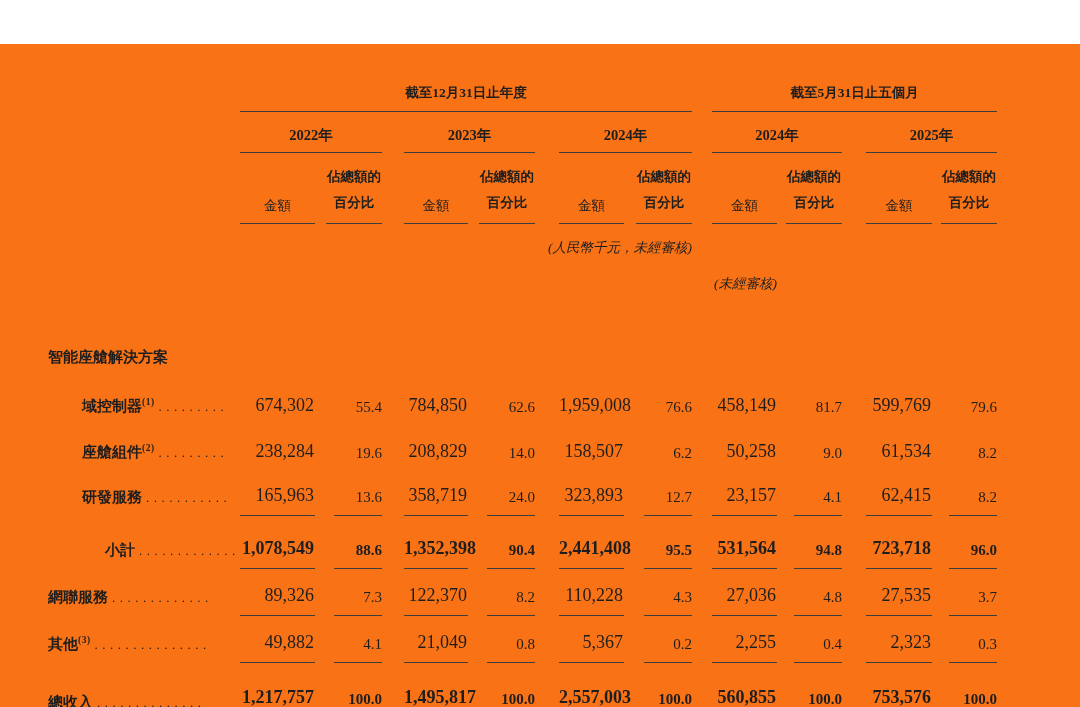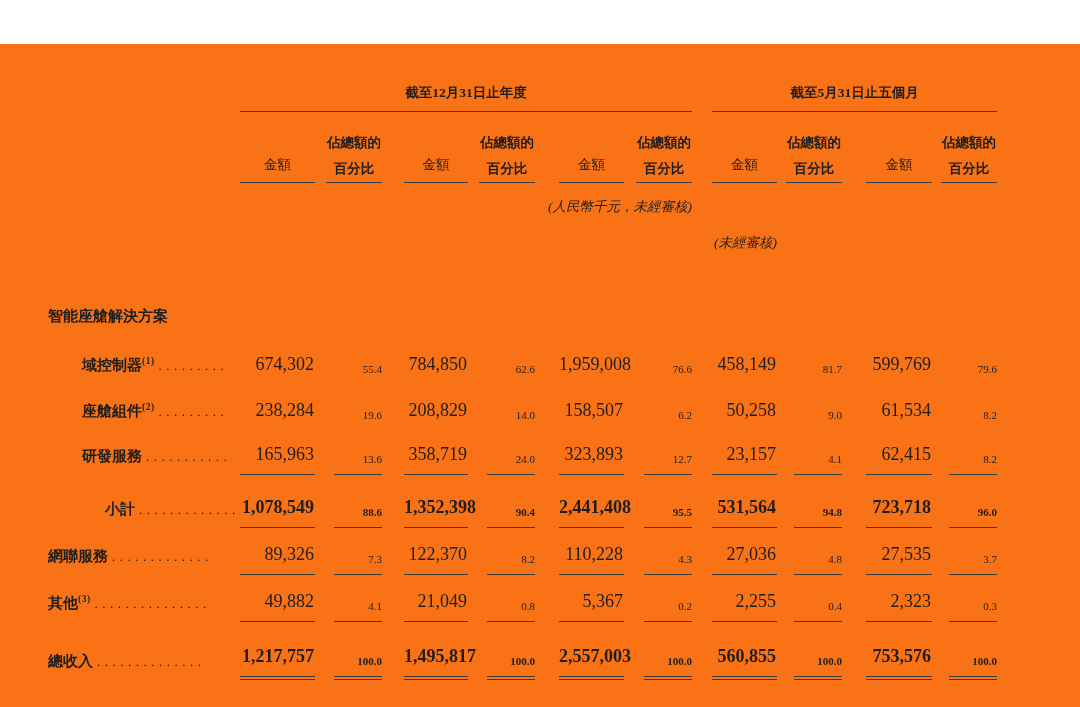--- a/index.html
+++ b/index.html
@@ -10,34 +10,34 @@
 
   
   .h1row { height:47px; }
   .h2row { height:41px; }
   .h3row { height:72px; }
   .noterow { height:36px; }
   .ghead { border-bottom:1px solid #3c3c3c; text-align:center; font-weight:700; font-size:13.5px; padding-bottom:9px; white-space:nowrap; }
   .yhead { border-bottom:1px solid #3c3c3c; text-align:center; font-weight:700; font-size:14.5px; padding-bottom:7px; white-space:nowrap; }
   .hv { text-align:center; font-weight:400; font-size:13.5px; border-bottom:1px solid #3c3c3c; padding-bottom:8px; }
   .pct { text-align:right; }
-  .hp { display:inline-block; width:56px; text-align:center; font-weight:700; font-size:13.5px; border-bottom:1px solid #3c3c3c; line-height:26px; white-space:nowrap; }
+  .hp { display:inline-block; width:56px; text-align:center; font-weight:700; font-size:13.5px; border-bottom:1px solid #3c3c3c; padding-bottom:7px; line-height:26px; white-space:nowrap; }
   .hp div { line-height:26px; }
   .note { font-style:italic; font-size:13.5px; text-align:right; padding-bottom:3px; white-space:nowrap; }
 
   
   .sectrow { height:80px; }
   .sect { font-weight:700; font-size:15.5px; padding-bottom:10px; white-space:nowrap; }
   .lbl { font-size:15px; font-weight:700; white-space:nowrap; overflow:hidden; padding-bottom:9px; }
   .ind1 { padding-left:34px; }
   .ind2 { padding-left:57px; }
   .sup { font-size:9.5px; vertical-align:6px; letter-spacing:0.5px; }
   .dots { font-weight:400; letter-spacing:4.5px; margin-left:4px; font-size:13px; }
   .amt .v { text-align:right; padding-bottom:9px; font-size:18px; padding-right:1px; }
-  .pct .v { display:inline-block; width:48px; text-align:right; padding-bottom:9px; font-size:11px; }
+  .pct .v { display:inline-block; width:48px; text-align:right; padding-bottom:9px; font-size:15px; }
   tr.ul .v { border-bottom:1px solid #3c3c3c; }
   tr.dul .v { border-bottom:4px double #3c3c3c; }
   tr.bold .v, tr.bold .lbl { font-weight:700; }
   .rh49{height:49px;} .rh46{height:46px;} .rh45{height:45px;}
   .rh53{height:53px;} .rh47{height:47px;} .rh58{height:58px;}
 </style>
 </head>
 <body>
 
 <div class="sheet">
@@ -61,20 +61,32 @@
   </colgroup>
 
   <tbody>
         <tr class="h1row">
     <td></td>
     <td colspan="8" class="ghead">截至12月31日止年度</td>
     <td></td>
     <td colspan="5" class="ghead">截至5月31日止五個月</td>
   </tr>
 
+  <tr class="h2row">
+    <td></td>
+    <td colspan="2" class="yhead">2022年</td>
+    <td></td>
+    <td colspan="2" class="yhead">2023年</td>
+    <td></td>
+    <td colspan="2" class="yhead">2024年</td>
+    <td></td>
+    <td colspan="2" class="yhead">2024年</td>
+    <td></td>
+    <td colspan="2" class="yhead">2025年</td>
+  </tr>
 
   <tr class="h3row">
     <td></td>
     <td class="amt">
             <div class="hv">金額</div>
           </td>
     <td class="pct"><span class="hp"><div>佔總額的</div><div>百分比</div></span></td>
     <td></td>
     <td class="amt">
             <div class="hv">金額</div>

